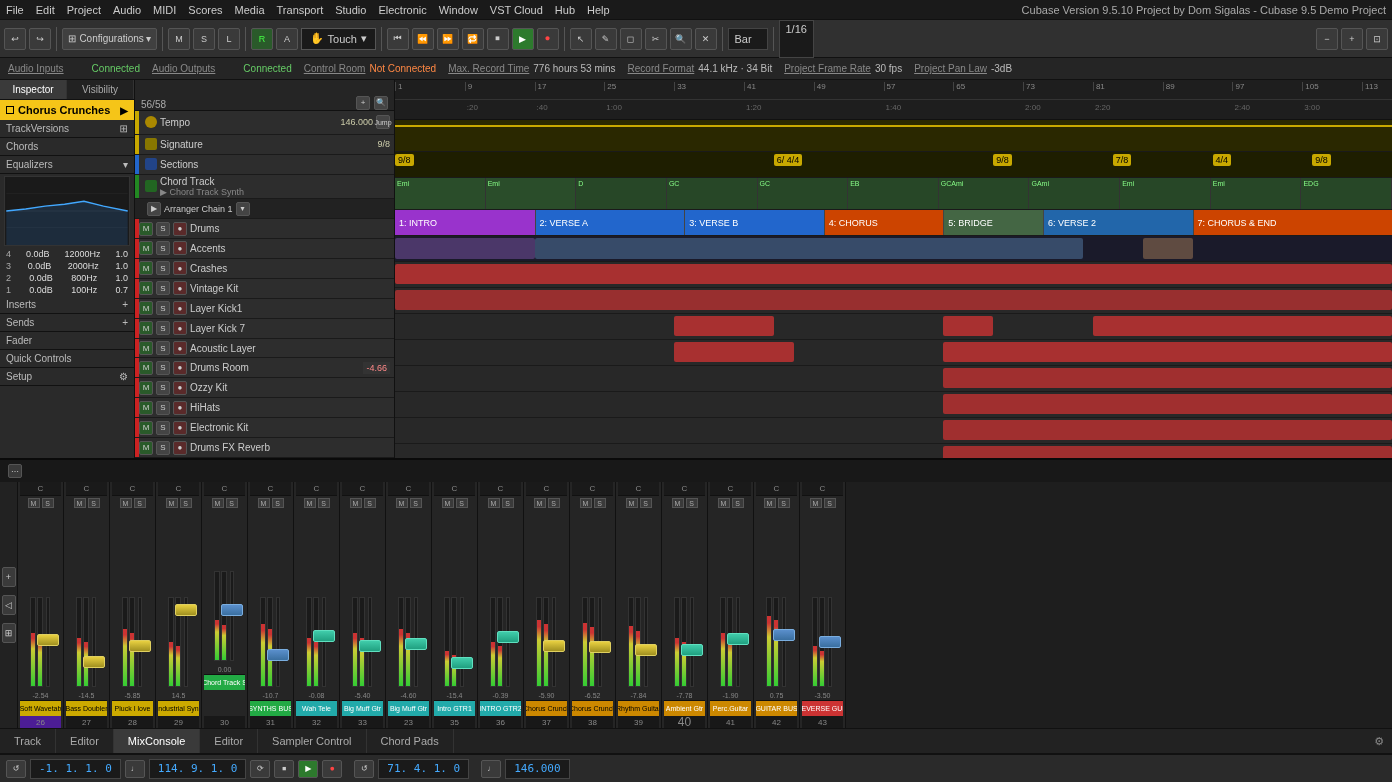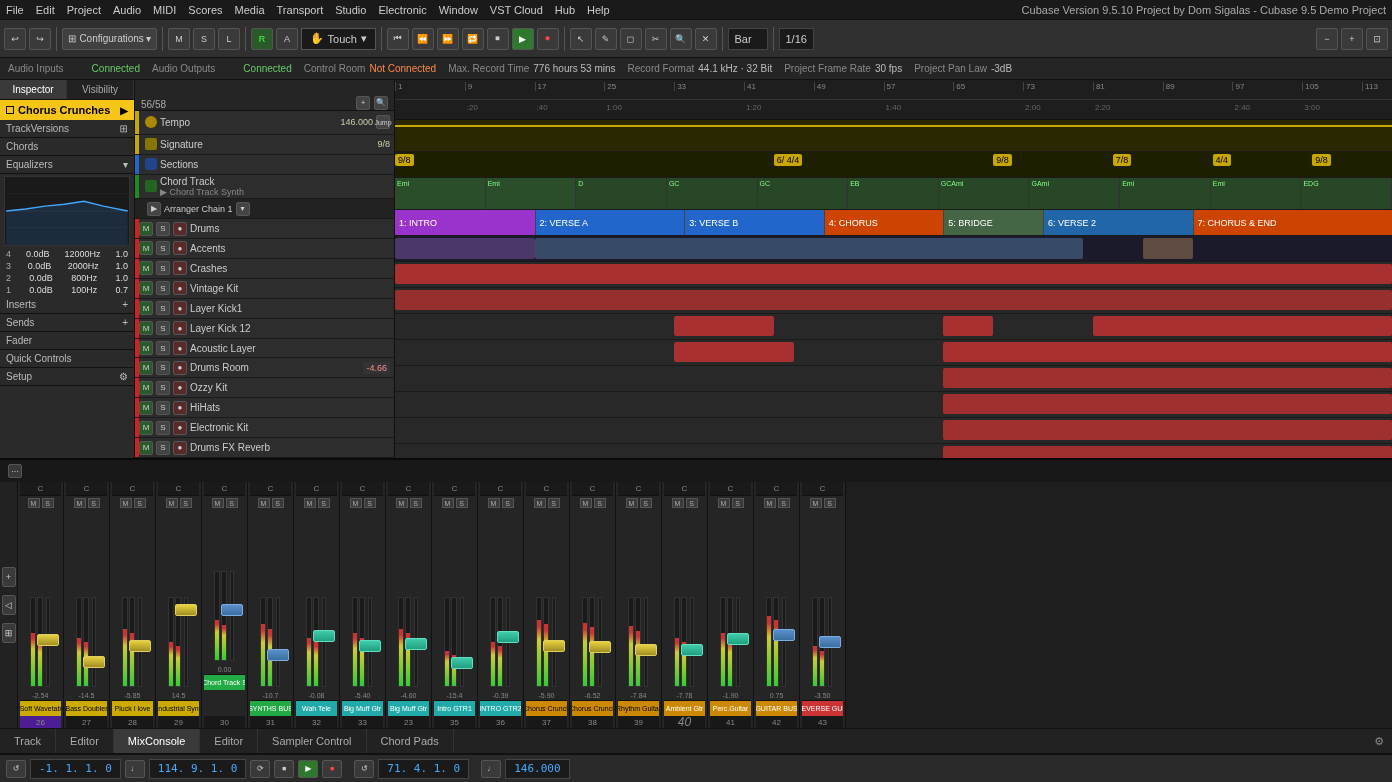--- a/index.html
+++ b/index.html
@@ -105,24 +105,24 @@
       font-size: 11px;
       display: flex;
       align-items: center;
       min-width: 40px;
     }
     .fraction-display {
       background: #1a1a1a;
       border: 1px solid #444;
       color: #ccc;
       padding: 2px 6px;
-      height: 22px;
+      height: 38px;
       font-size: 11px;
       display: flex;
-      align-items: center;
+      align-items: flex-start;
       min-width: 30px;
     }
 
     
     #status-bar {
       width: 100%;
       height: 22px;
       background: #252525;
       display: flex;
       align-items: center;
@@ -139,20 +139,21 @@
     }
     .status-connected {
       color: #6c6;
       padding-left: 24px;
     }
     .status-not-connected {
       color: #f84;
     }
     .status-label {
       color: #888;
+      text-decoration: underline;
     }
     .status-value {
       color: #bbb;
     }
 
     
     #inspector-panel {
       width: 135px;
       min-width: 135px;
       background: #2a2a2a;
@@ -616,21 +617,21 @@
   <div class="status-item">
     <span class="status-label">Control Room</span>
     <span class="status-not-connected">Not Connected</span>
   </div>
   <div class="status-item">
     <span class="status-label">Max. Record Time</span>
     <span class="status-value">776 hours 53 mins</span>
   </div>
   <div class="status-item">
     <span class="status-label">Record Format</span>
-    <span class="status-value">44.1 kHz · 32 Bit</span>
+    <span class="status-value">44.1 kHz · 34 Bit</span>
   </div>
   <div class="status-item">
     <span class="status-label">Project Frame Rate</span>
     <span class="status-value">30 fps</span>
   </div>
   <div class="status-item">
     <span class="status-label">Project Pan Law</span>
     <span class="status-value">-3dB</span>
   </div>
 </div>
@@ -812,21 +813,21 @@
             <div class="track-btn-small">S</div>
             <div class="track-btn-small record-arm">●</div>
             <span>Layer Kick1</span>
           </div>
 
           <div class="track-header-row">
             <div class="track-color-bar color-red"></div>
             <div class="track-btn-small mute-btn">M</div>
             <div class="track-btn-small">S</div>
             <div class="track-btn-small record-arm">●</div>
-            <span>Layer Kick 12</span>
+            <span>Layer Kick 7</span>
           </div>
 
           <div class="track-header-row">
             <div class="track-color-bar color-red"></div>
             <div class="track-btn-small mute-btn">M</div>
             <div class="track-btn-small">S</div>
             <div class="track-btn-small record-arm">●</div>
             <span>Acoustic Layer</span>
           </div>
 
@@ -1381,21 +1382,21 @@
             <div class="vu-fill" style="height:50%;"></div>
           </div>
 
           <div class="fader-track" style="height:90px;position:relative;margin:0 2px;">
             <div class="fader-knob" style="background:linear-gradient(180deg,#40ccaa,#20a080);border-color:#60e0c0;bottom:34.44%;transform:translateX(-50%);"></div>
           </div>
         </div>
       </div>
       <div class="ch-level">-7.78</div>
       <div style="width:100%;height:16px;background:#cc8800;display:flex;align-items:center;justify-content:center;font-size:7px;color:#fff;overflow:hidden;white-space:nowrap;padding:0 1px;border-top:1px solid #111;">Ambient Gtr</div>
-      <div style="width:100%;height:12px;background:#181818;display:flex;align-items:center;justify-content:center;font-size:12px;color:#888;font-style:italic;">40</div>
+      <div style="width:100%;height:12px;background:#181818;display:flex;align-items:center;justify-content:center;font-size:12px;color:#888;">40</div>
     </div>
           <div class="mixer-channel">
       <div class="ch-label-row">C</div>
       <div class="ch-ms-row">
         <div class="ch-ms-btn">M</div>
         <div class="ch-ms-btn">S</div>
       </div>
       <div class="ch-fader-area">
         <div style="display:flex;gap:1px;align-items:flex-end;height:90px;position:relative;">
 

